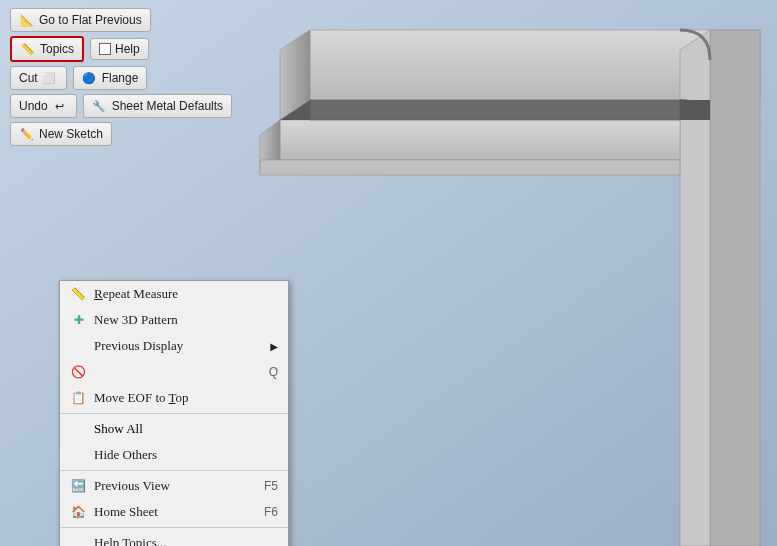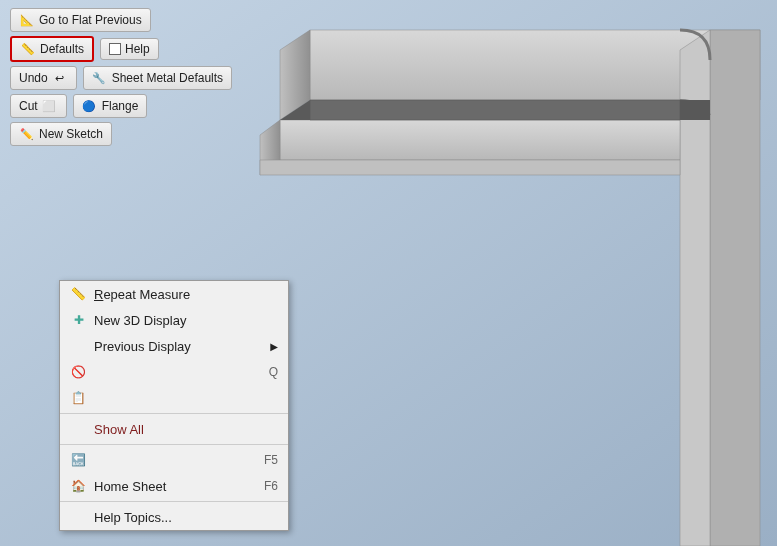--- a/index.html
+++ b/index.html
@@ -83,36 +83,37 @@
       display: flex;
       align-items: center;
       padding: 5px 10px;
       cursor: pointer;
       gap: 6px;
       color: #222;
       position: relative;
     }
 
     .menu-item.disabled {
-      color: #7f1d1d;
+      color: #000000;
       cursor: default;
     }
 
     .menu-item-icon {
       width: 18px;
       height: 16px;
       display: inline-flex;
       align-items: center;
       justify-content: center;
       font-size: 12px;
       flex-shrink: 0;
     }
 
     .menu-item-label {
       flex: 1;
+      font-family: Liberation Serif, serif;
     }
 
     .menu-item-shortcut {
       color: #666;
       font-size: 12px;
       margin-left: auto;
     }
 
     .menu-item-arrow {
       margin-left: auto;
@@ -189,97 +190,103 @@
   <div class="toolbar-row">
     <button class="btn">
       <span class="btn-icon">📐</span>
       <span>Go to Flat Previous</span>
     </button>
   </div>
 
   <div class="toolbar-row">
     <button class="btn btn-highlighted">
       <span class="btn-icon">📏</span>
-      <span>Defaults</span>
+      <span>Topics</span>
     </button>
     <button class="btn">
       <span class="checkbox-icon"></span>
       <span>Help</span>
     </button>
   </div>
 
   <div class="toolbar-row">
     <button class="btn">
+      <span>Cut</span>
+      <span class="btn-icon">⬜</span>
+    </button>
+    <button class="btn">
+      <span class="btn-icon">🔵</span>
+      <span>Flange</span>
+    </button>
+  </div>
+
+  <div class="toolbar-row">
+    <button class="btn">
       <span>Undo</span>
       <span class="btn-icon">↩</span>
     </button>
     <button class="btn">
       <span class="btn-icon">🔧</span>
       <span>Sheet Metal Defaults</span>
     </button>
   </div>
 
   <div class="toolbar-row">
     <button class="btn">
-      <span>Cut</span>
-      <span class="btn-icon">⬜</span>
-    </button>
-    <button class="btn">
-      <span class="btn-icon">🔵</span>
-      <span>Flange</span>
-    </button>
-  </div>
-
-  <div class="toolbar-row">
-    <button class="btn">
       <span class="btn-icon">✏️</span>
       <span>New Sketch</span>
     </button>
   </div>
 </div>
 
 <div class="context-menu">
 
   <div class="menu-item">
     <span class="menu-item-icon" style="color:#b8860b;">📏</span>
     <span class="menu-item-label"><u>R</u>epeat Measure</span>
   </div>
 
   <div class="menu-item">
     <span class="menu-item-icon" style="color:#4a9;">✚</span>
-    <span class="menu-item-label">New 3D Display</span>
+    <span class="menu-item-label">New 3D Pattern</span>
   </div>
 
   <div class="menu-item">
     <span class="menu-item-icon"></span>
     <span class="menu-item-label">Previous Display</span>
     <span class="menu-item-arrow">▶</span>
   </div>
 
   <div class="menu-item">
     <span class="menu-item-icon" style="color:#c00;">🚫</span>
     <span class="menu-item-shortcut">Q</span>
   </div>
 
   <div class="menu-item">
     <span class="menu-item-icon" style="color:#c66;">📋</span>
+    <span class="menu-item-label">Move EOF to <u>T</u>op</span>
   </div>
 
   <div class="menu-separator"></div>
 
   <div class="menu-item disabled">
     <span class="menu-item-icon"></span>
     <span class="menu-item-label">Show All</span>
   </div>
 
+  <div class="menu-item">
+    <span class="menu-item-icon"></span>
+    <span class="menu-item-label">Hide Others</span>
+  </div>
 
   <div class="menu-separator"></div>
 
   <div class="menu-item">
     <span class="menu-item-icon" style="color:#666;">🔙</span>
+    <span class="menu-item-label">Previous View</span>
     <span class="menu-item-shortcut">F5</span>
   </div>
 
   <div class="menu-item">
     <span class="menu-item-icon" style="color:#666;">🏠</span>
     <span class="menu-item-label">Home Sheet</span>
     <span class="menu-item-shortcut">F6</span>
   </div>
 
   <div class="menu-separator"></div>

